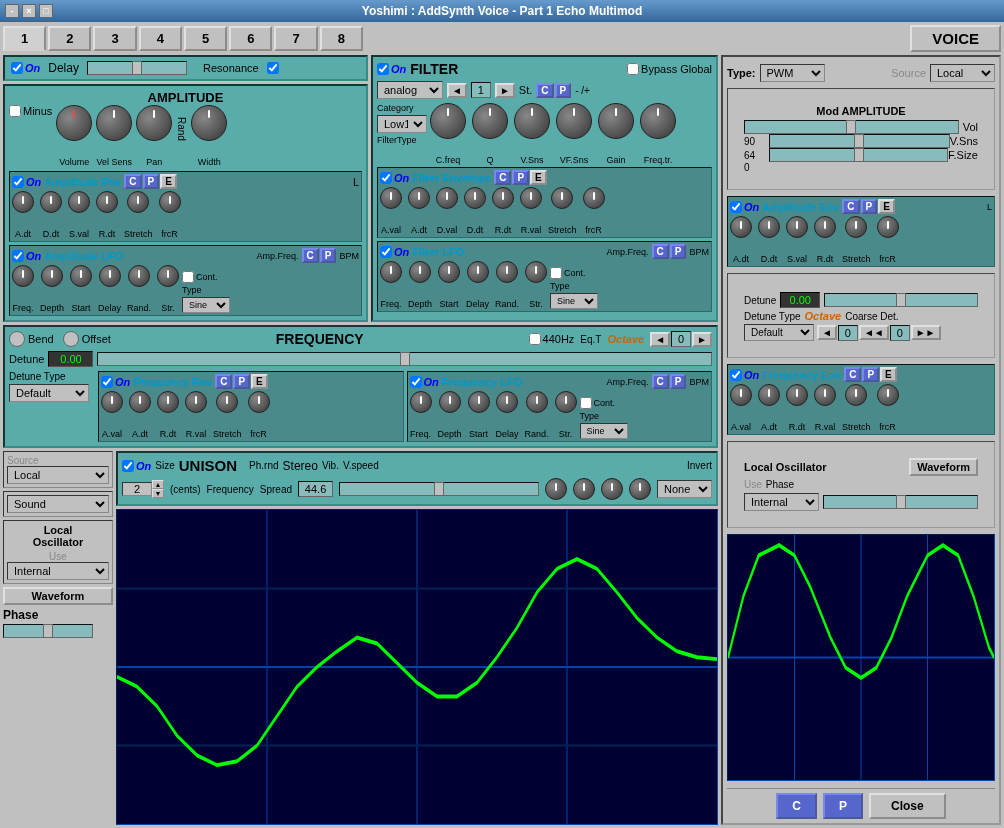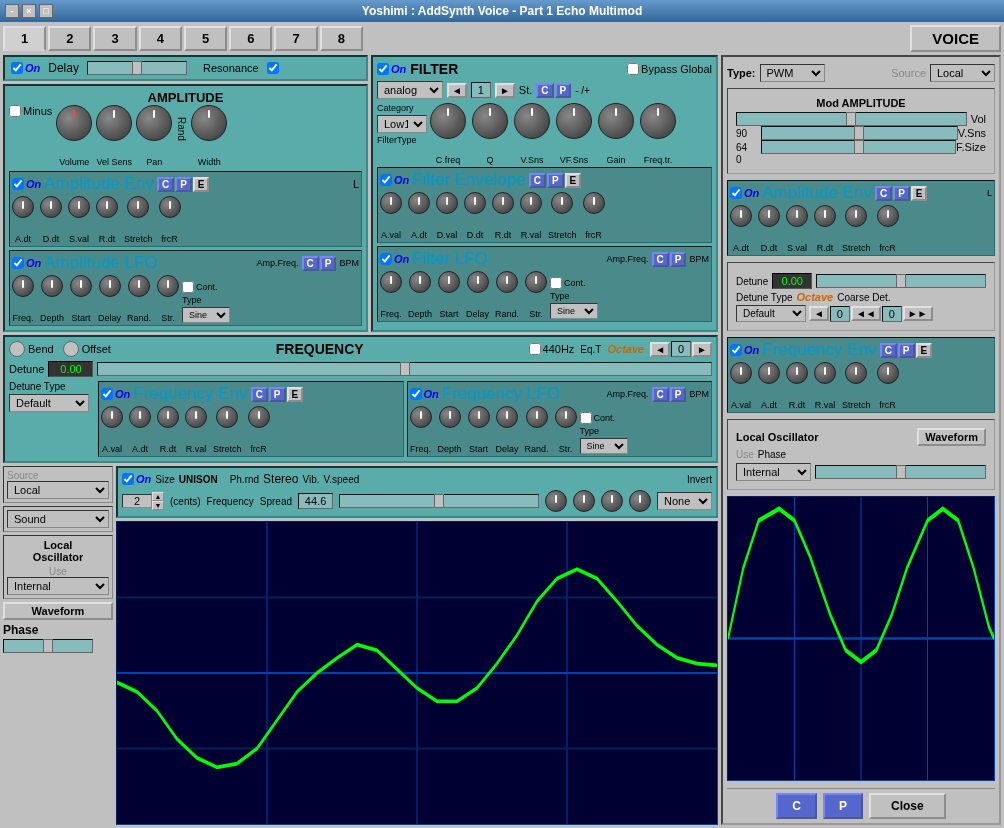--- a/index.html
+++ b/index.html
@@ -243,26 +243,26 @@
     }
     
     .unison-panel {
       background: #5aacaa;
       border: 2px inset #3a8a88;
       padding: 4px;
     }
     .mod-section {
       background: #c0c0c0;
       border: 1px inset #999;
-      padding: 8px;
+      padding: 16px;
     }
     .label-cyan {
       color: #0099cc;
-      font-weight: normal;
-      font-size: 17px;
+      font-weight: bold;
+      font-size: 11px;
     }
     .label-orange {
       color: #cc6600;
       font-weight: bold;
       font-style: italic;
       font-size: 11px;
     }
     .spinbox {
       display: flex;
       align-items: center;
@@ -797,21 +797,21 @@
 
         <div style="display:flex; flex-direction:column; gap:3px; flex:1;">
 
           <div class="unison-panel">
             <div style="display:flex; align-items:center; gap:4px; margin-bottom:4px;">
               <label class="checkbox-label">
                 <input type="checkbox" checked="" style="">
                 <span class="on-label">On</span>
               </label>
               <span style="font-size:10px;">Size</span>
-              <span class="section-title" style="font-size:10px;">UNISON</span>
+              <span class="section-title" style="font-size:15px;">UNISON</span>
               <span style="font-size:10px; margin-left:8px;">Ph.rnd</span>
               <span style="font-size:12px;">Stereo</span>
               <span style="font-size:10px;">Vib.</span>
               <span style="font-size:10px;">V.speed</span>
               <span style="font-size:10px; margin-left:auto;">Invert</span>
             </div>
             <div style="display:flex; align-items:center; gap:6px;">
               <div class="spinbox">
                 <input type="text" value="2" style="width: 30px; background: rgb(192, 192, 192); border: 1px inset rgb(136, 136, 136); font-size: 11px; text-align: center;">
                 <div class="spinbox-btns">

